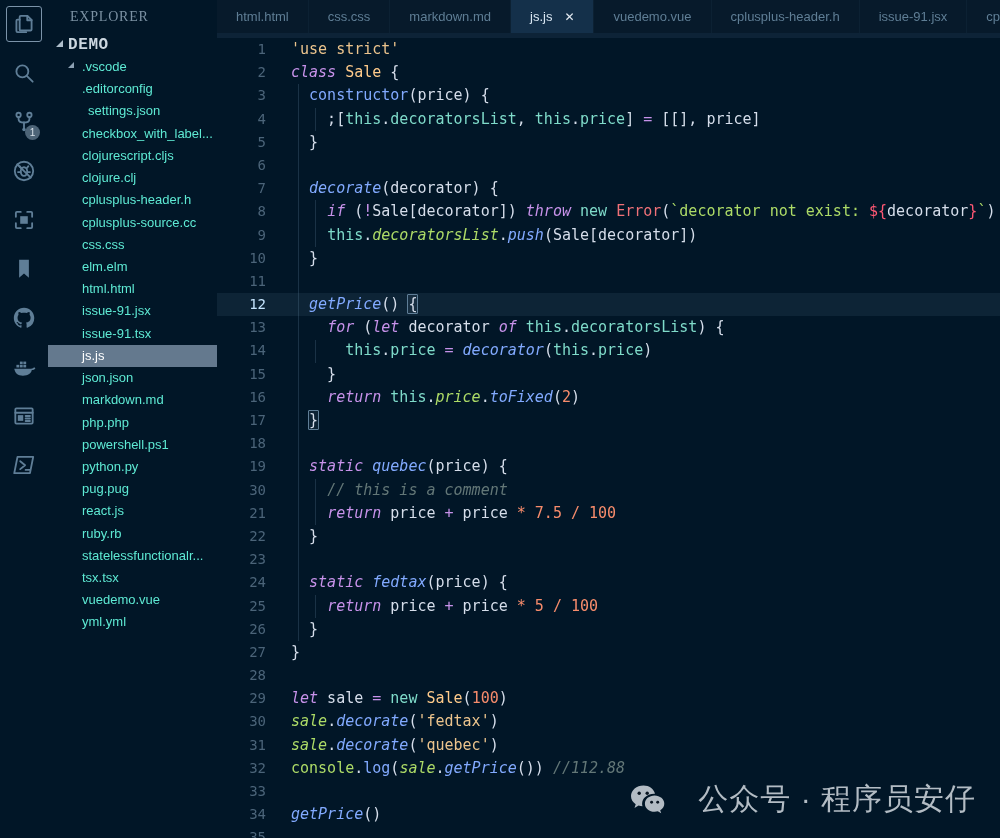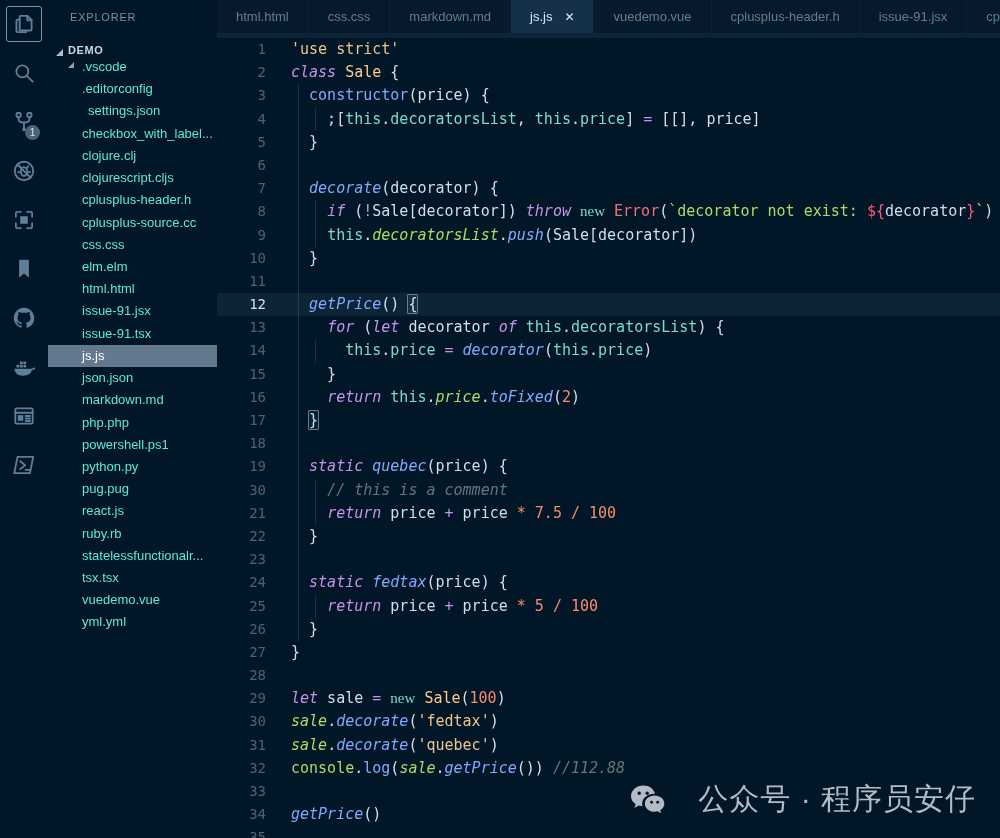--- a/index.html
+++ b/index.html
@@ -11,22 +11,22 @@
   .activitybar { width:48px; height:100%; background:var(--bg); flex:0 0 48px; display:flex; flex-direction:column; align-items:center; padding-top:0; }
   .ab-slot { position:relative; width:48px; height:49px; display:flex; align-items:center; justify-content:center; color:var(--icon); cursor:pointer; }
   .ab-slot:first-child { height:48px; }
   .ab-slot svg { width:26px; height:26px; display:block; }
   .ab-slot.active .iconwrap { border:1px solid #7b93a9; border-radius:3px; padding:4px; }
   .iconwrap { display:flex; align-items:center; justify-content:center; }
   .ab-badge { position:absolute; right:8px; bottom:6px; width:15px; height:15px; border-radius:50%; background:#4d6477; color:#d9e2ea; font-size:10px; line-height:15px; text-align:center; }
 
   
   .sidebar { width:169px; flex:0 0 169px; height:100%; background:var(--bg); position:relative; overflow:hidden; }
-  .sb-header { height:33px; display:flex; align-items:center; padding-left:22px; color:#7b91a3; font-size:11px; letter-spacing:0.8px; }
-  .sb-section { height:23px; display:flex; align-items:flex-end; padding-left:8px; color:#ccd7e0; font-size:11px; font-weight:bold; letter-spacing:0.6px; cursor:pointer; }
+  .sb-header { height:33px; display:flex; align-items:center; padding-left:22px; color:#7b91a3; font-size:14px; letter-spacing:0.8px;font-family:Liberation Serif, serif; }
+  .sb-section { height:23px; display:flex; align-items:center; padding-left:8px; color:#ccd7e0; font-size:16px; font-weight:bold; letter-spacing:0.6px; cursor:pointer;font-family:Liberation Mono, monospace; }
   .tri { width:0; height:0; border-left:7px solid transparent; border-bottom:7px solid #aebecb; margin-right:5px; margin-top:-2px; }
   .tri.small { border-left-width:6px; border-bottom-width:6px; border-bottom-color:#8da1b3; position:absolute; left:20px; top:8px; }
   .tree { position:relative; }
   .tree-row { position:relative; height:22.23px; line-height:22.23px; font-size:13px; color:#5eead4; padding-left:34px; white-space:nowrap; overflow:hidden; cursor:pointer; }
   .tree-row.indent2 { padding-left:40px; }
   .tree-row.selected { background:var(--selected_row); color:#ffffff; }
 
   
   .main { flex:1 1 auto; height:100%; position:relative; display:flex; flex-direction:column; overflow:hidden; }
   .tabbar { height:33px; background:var(--tabbar_bg); display:flex; overflow:hidden; flex:0 0 33px; }
@@ -41,21 +41,21 @@
   .code-line.current { background:var(--current_line); }
   .ln { flex:0 0 49px; text-align:right; color:var(--linenum); font-size:14px; user-select:none; }
   .code-line.current .ln { color:var(--linenum_active); }
   .lc { padding-left:25px; }
 
   .guide { position:absolute; width:1px; background:var(--guide); z-index:0; }
 
   
   .tk-def  { color:var(--text_default); }
   .tk-kw   { color:var(--kw); font-style:italic; }
-  .tk-kwn  { color:var(--teal);font-family:Liberation Serif, serif; }
+  .tk-kwn  { color:var(--teal); }
   .tk-fn   { color:var(--fn); font-style:italic; }
   .tk-fnr  { color:var(--fn);margin-top:24px; }
   .tk-str  { color:var(--str); }
   .tk-tpl  { color:var(--tpl); }
   .tk-intp { color:var(--intp); }
   .tk-num  { color:var(--num); }
   .tk-err  { color:var(--err); }
   .tk-cmt  { color:var(--cmt); font-style:italic;margin-top:8px; }
   .tk-this { color:var(--teal); }
   .tk-prop { color:var(--teal); }
@@ -176,22 +176,22 @@
     <div class="sb-header">EXPLORER</div>
     <div class="sb-section">
       <span class="tri"></span>
       <span>DEMO</span>
     </div>
     <div class="tree" id="filetree">
         <div class="tree-row"><span class="tri small"></span><span>.vscode</span></div>
         <div class="tree-row"><span>.editorconfig</span></div>
         <div class="tree-row indent2"><span>settings.json</span></div>
         <div class="tree-row"><span>checkbox_with_label...</span></div>
+        <div class="tree-row"><span>clojurescript.cljs</span></div>
         <div class="tree-row"><span>clojure.clj</span></div>
-        <div class="tree-row"><span>clojurescript.cljs</span></div>
         <div class="tree-row"><span>cplusplus-header.h</span></div>
         <div class="tree-row"><span>cplusplus-source.cc</span></div>
         <div class="tree-row"><span>css.css</span></div>
         <div class="tree-row"><span>elm.elm</span></div>
         <div class="tree-row"><span>html.html</span></div>
         <div class="tree-row"><span>issue-91.jsx</span></div>
         <div class="tree-row"><span>issue-91.tsx</span></div>
         <div class="tree-row selected"><span>js.js</span></div>
         <div class="tree-row"><span>json.json</span></div>
         <div class="tree-row"><span>markdown.md</span></div>

